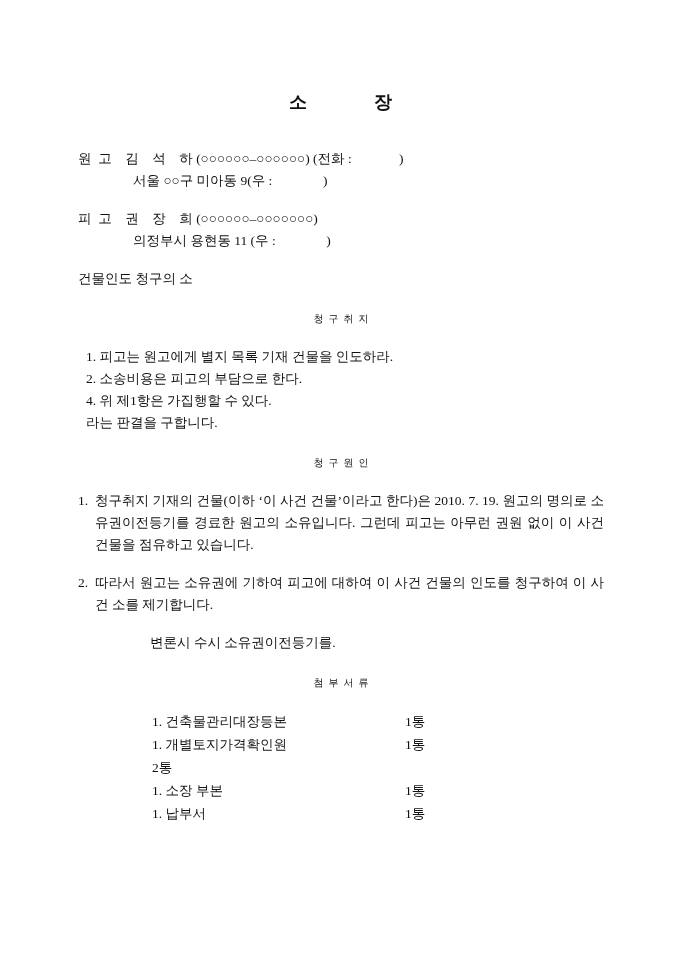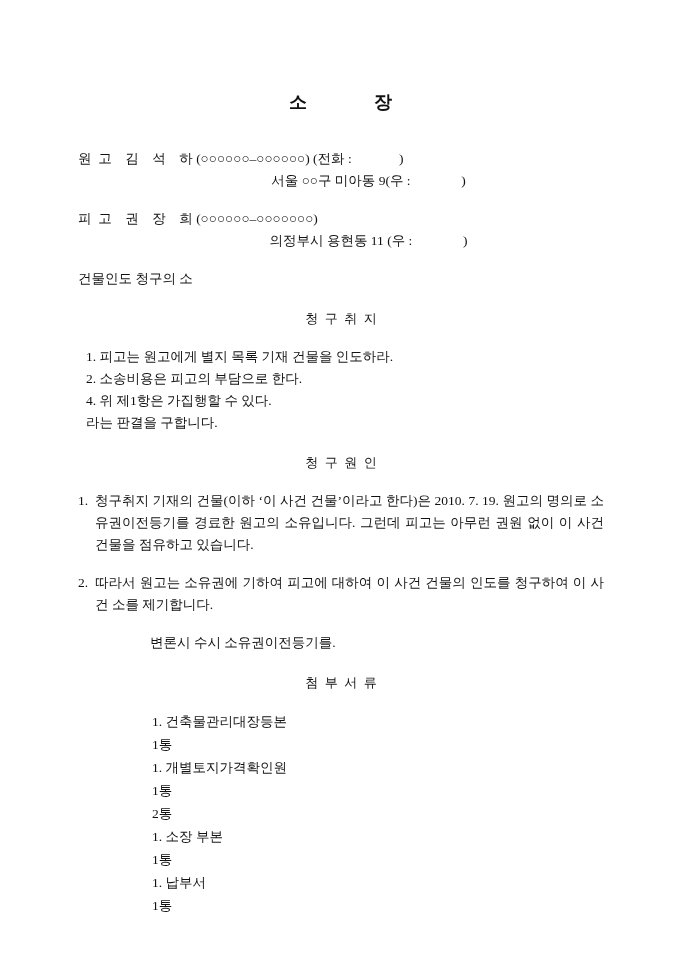--- a/index.html
+++ b/index.html
@@ -20,42 +20,42 @@
     font-size: 18px;
     line-height: 24px;
     font-weight: bold;
     text-align: center;
     white-space: pre;
     margin-bottom: 34px;
     letter-spacing: 1px;
   }
 
   .party { margin-bottom: 16px; }
-  .party .addr { padding-left: 55px; text-align: center; }
+  .party .addr { padding-left: 55px; }
 
   .case-name { }
 
   .heading {
     text-align: center;
-    font-size: 13px;
+    font-size: 10px;
     line-height: 22px;
     white-space: pre;
     margin: 18px 0 16px 0;
   }
 
   .claim-items { margin: 8px; }
 
   .para { display: flex; margin-bottom: 16px; }
   .para .no { flex: none; width: 17px; }
   .para .ptext { flex: 1; text-align: justify; }
 
   .evidence-body { padding-left: 72px; }
 
   .attach-list { }
-  .attach-row { display: flex; padding-left: 74px; line-height: 23px; flex-direction: column; }
+  .attach-row { display: flex; padding-left: 74px; line-height: 23px; }
   .attach-name { width: 253px; }
   .attach-count { }
 </style>
 </head>
 <body>
 
 <div class="doc">
 
   <div class="title">소            장</div>
 

